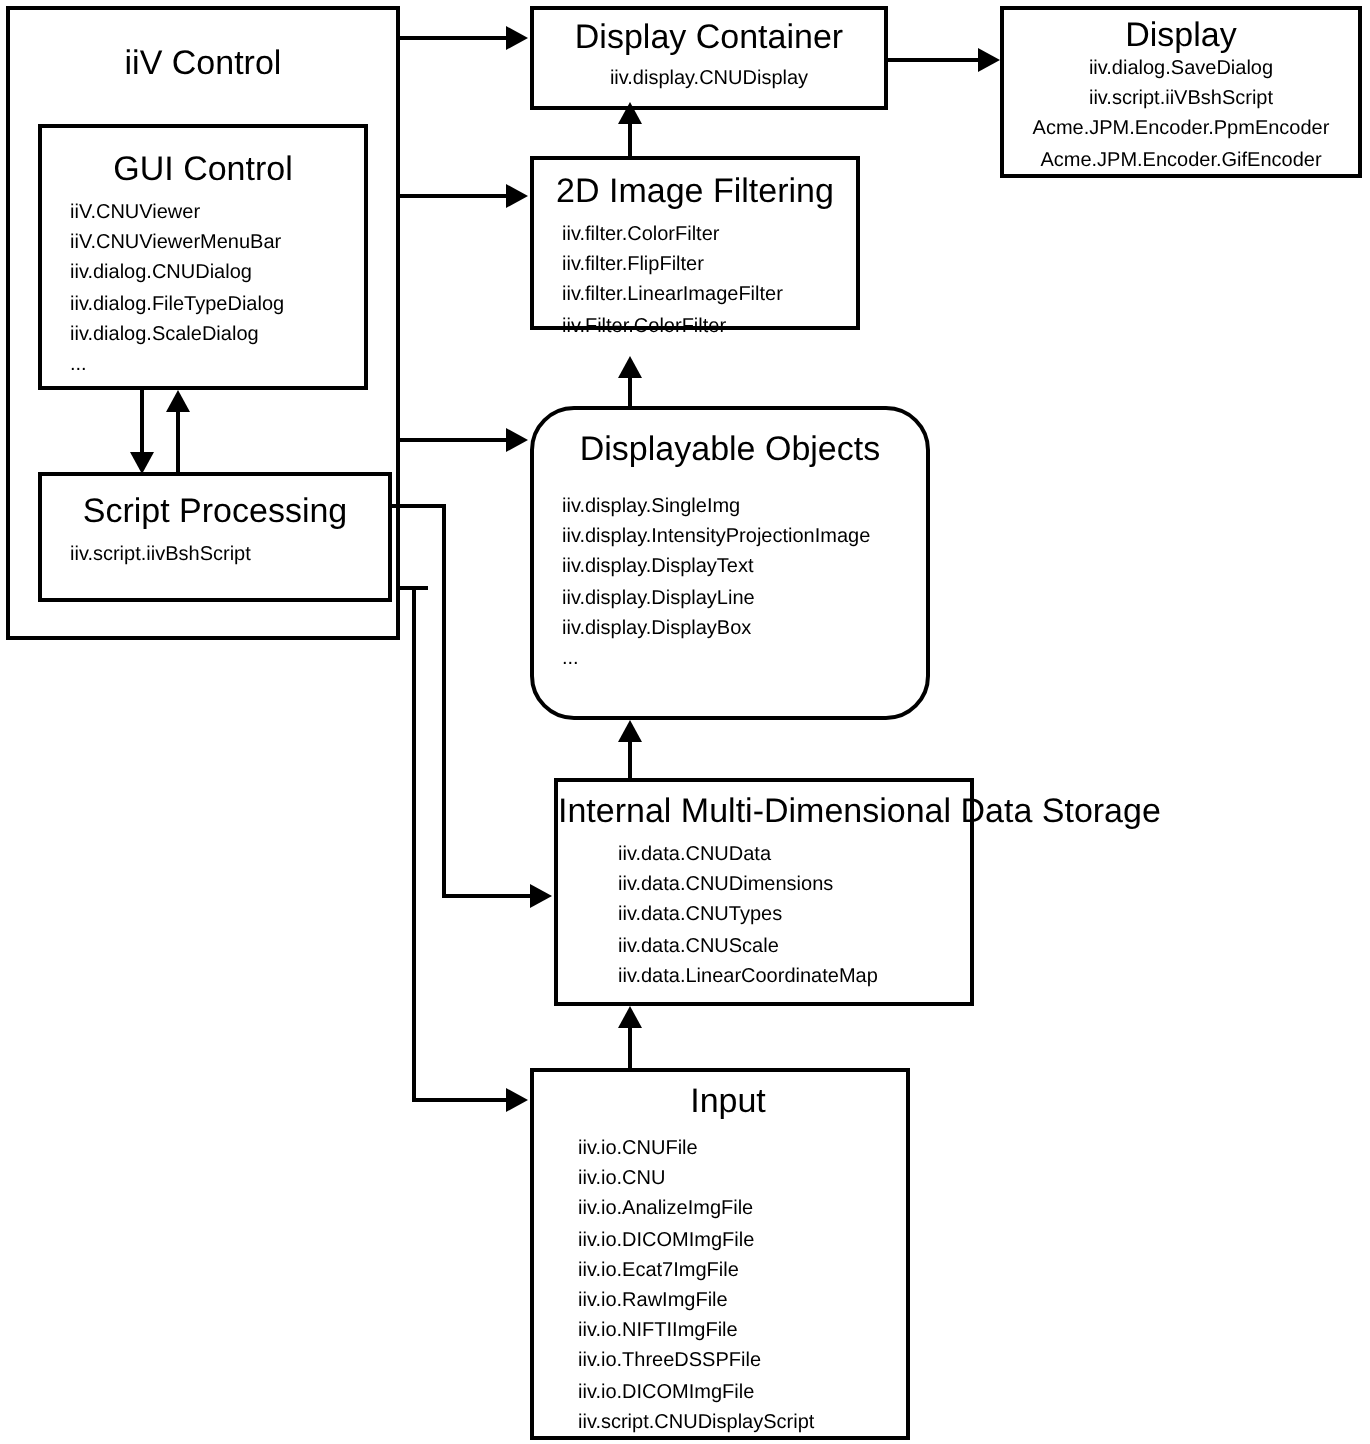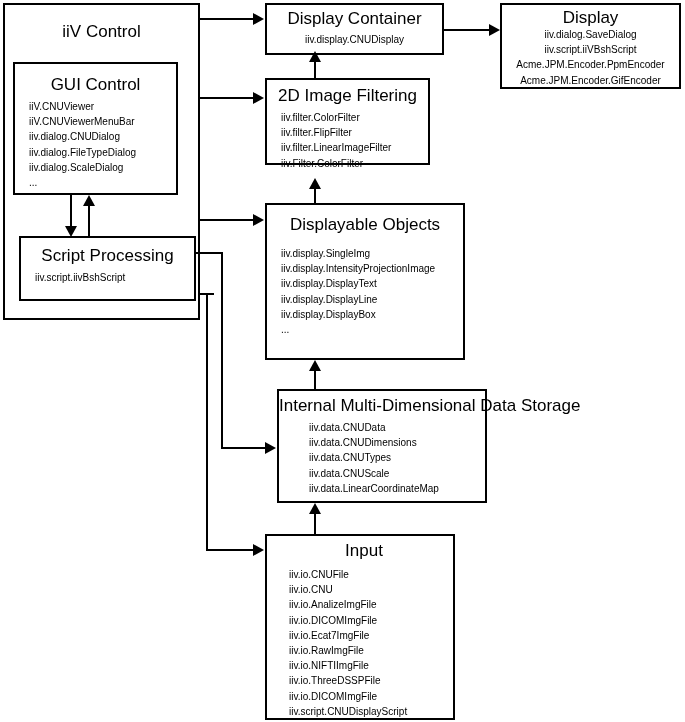--- a/index.html
+++ b/index.html
@@ -88,21 +88,21 @@
 </style>
 </head>
 <body>
 
 <div id="canvas">
 
   <div class="box outer" style="left:3px; top:3px; width:197px; height:317px;">
     <div class="box-title" style="margin-top:20px;">iiV Control</div>
   </div>
 
-  <div class="box" style="left:13px; top:62px; width:165px; height:133px;">
+  <div class="box" style="left:19px; top:62px; width:165px; height:133px;">
     <div class="box-title" style="margin-top:14px;">GUI Control</div>
     <div class="box-items indent-left" style="margin-top:8px;">
       <div class="item">iiV.CNUViewer</div>
       <div class="item">iiV.CNUViewerMenuBar</div>
       <div class="item">iiv.dialog.CNUDialog</div>
       <div class="item">iiv.dialog.FileTypeDialog</div>
       <div class="item">iiv.dialog.ScaleDialog</div>
       <div class="item">...</div>
     </div>
   </div>
@@ -139,21 +139,21 @@
   <div class="box" style="left:265px; top:78px; width:165px; height:87px;">
     <div class="box-title" style="margin-top:9px;">2D Image Filtering</div>
     <div class="box-items indent-left" style="margin-top:8px;">
       <div class="item">iiv.filter.ColorFilter</div>
       <div class="item">iiv.filter.FlipFilter</div>
       <div class="item">iiv.filter.LinearImageFilter</div>
       <div class="item">iiv.Filter.ColorFilter</div>
     </div>
   </div>
 
-  <div class="box" style="left:265px; top:203px; width:200px; height:157px;">
+  <div class="box" style="left:265px; top:203px; width:200px; height:157px;border-radius:22px;">
     <div class="box-title" style="margin-top:13px;">Displayable Objects</div>
     <div class="box-items indent-left" style="margin-top:15px;">
       <div class="item">iiv.display.SingleImg</div>
       <div class="item">iiv.display.IntensityProjectionImage</div>
       <div class="item">iiv.display.DisplayText</div>
       <div class="item">iiv.display.DisplayLine</div>
       <div class="item">iiv.display.DisplayBox</div>
       <div class="item">...</div>
     </div>
   </div>

